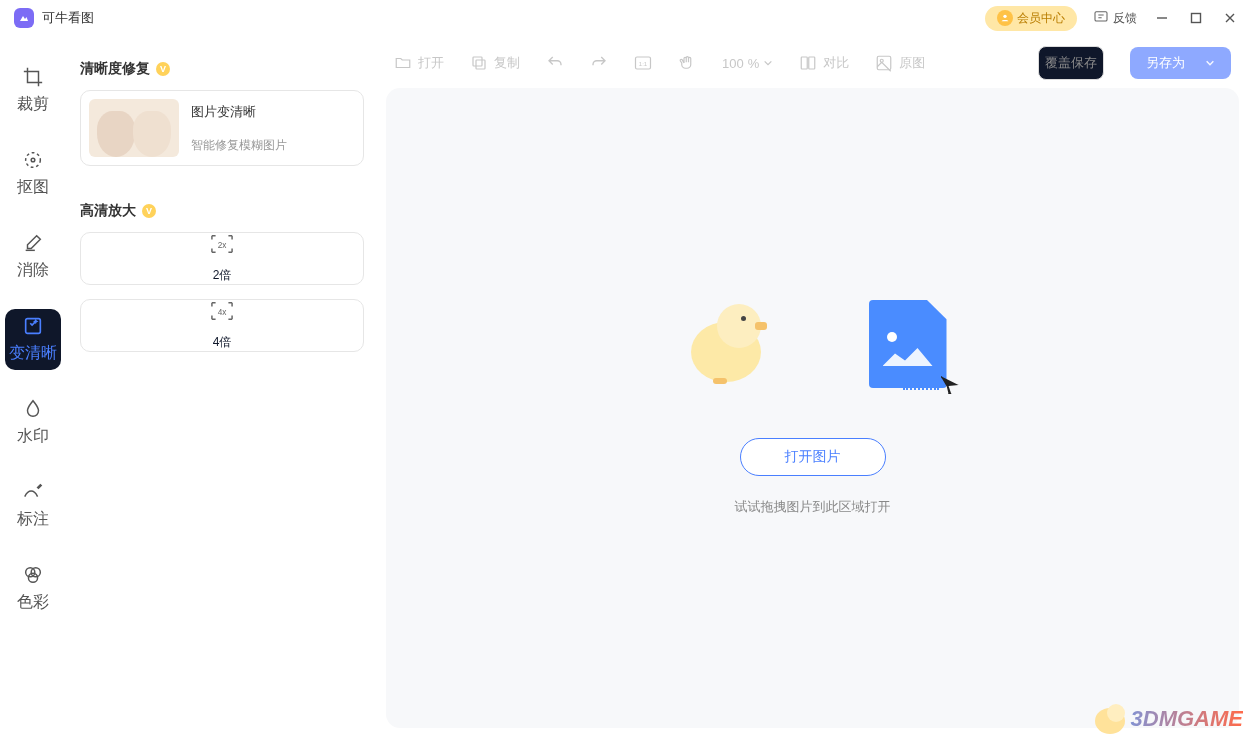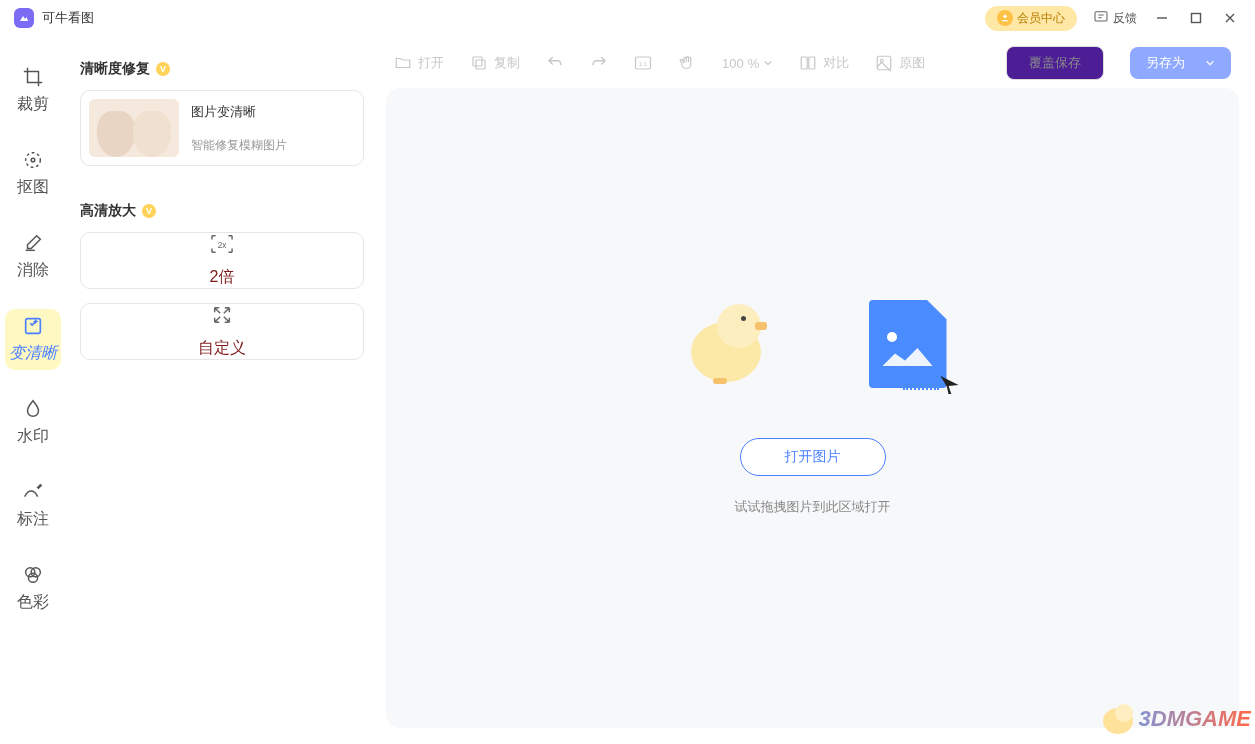--- a/index.html
+++ b/index.html
@@ -16,52 +16,52 @@
 .feedback-btn { display: flex; align-items: center; gap: 4px; font-size: 12px; color: #555; padding: 4px 8px; cursor: pointer; }
 .win-controls { display: flex; gap: 0; }
 .win-btn { width: 34px; height: 28px; display: flex; align-items: center; justify-content: center; cursor: pointer; color: #555; }
 
 
 .main { display: flex; height: calc(100% - 36px); }
 
 
 .tool-rail { width: 66px; background: #fff; padding-top: 24px; display: flex; flex-direction: column; align-items: center; gap: 22px; }
 .tool-item { width: 56px; display: flex; flex-direction: column; align-items: center; gap: 6px; cursor: pointer; padding: 6px 0; border-radius: 10px; color: #555; }
-.tool-item.active { background: #fef9c3; color: #4a7fff; font-style: italic; }
+.tool-item.active { background: #0f172a; color: #4a7fff; }
 .tool-item .ti-icon { width: 22px; height: 22px; display: flex; align-items: center; justify-content: center; }
 .tool-item .ti-label { font-size: 16px; }
 .tool-item.active .ti-icon { color: #4a7fff; }
 
 
 .options-panel { width: 312px; padding: 24px 14px 0 14px; background: #fff; }
 .section-title { font-size: 14px; font-weight: 600; color: #333; display: flex; align-items: center; gap: 6px; margin-bottom: 12px; }
 .vip-badge { width: 14px; height: 14px; background: #ffd25a; border-radius: 7px; display: inline-flex; align-items: center; justify-content: center; font-size: 9px; color: #fff; font-weight: bold; }
 
 .feature-card { border: 1px solid #e6e6e6; border-radius: 10px; padding: 8px; display: flex; gap: 12px; align-items: center; margin-bottom: 36px; cursor: pointer; }
 .feature-thumb { width: 90px; height: 58px; background: #f4e9dc; border-radius: 6px; position: relative; overflow: hidden; }
 .feature-thumb::before, .feature-thumb::after { content:""; position:absolute; width:38px; height:46px; background:#e8d5c4; border-radius:40% 40% 50% 50%; bottom:0; }
 .feature-thumb::before { left: 8px; }
 .feature-thumb::after { right: 8px; background:#efe0d0; }
 .feature-text .ft-title { font-size: 13px; color: #333; margin-bottom: 16px; }
 .feature-text .ft-sub { font-size: 12px; color: #999; }
 
 .upscale-grid { display: flex; gap: 14px; flex-direction: column; }
 .up-card { flex: 1; height: 80px; border: 1px solid #e6e6e6; border-radius: 10px; display: flex; flex-direction: column; align-items: center; justify-content: center; gap: 8px; cursor: pointer; }
 .up-card .up-icon { color: #666; }
-.up-card .up-label { font-size: 16px; color: #7f1d1d; }
+.up-card .up-label { font-size: 12px; color: #0f172a; }
 
 
 .canvas-area { flex: 1; display: flex; flex-direction: column; padding: 16px 16px 16px 8px; }
 .toolbar { height: 36px; display: flex; align-items: center; gap: 26px; padding: 0 8px 14px 8px; color: #bdbdbd; font-size: 13px; }
 .tb-item { display: flex; align-items: center; gap: 6px; cursor: pointer; }
 .tb-item.disabled { color: #c7c7c7; cursor: default; }
 .tb-item .tb-icon { width: 18px; height: 18px; display: flex; align-items: center; justify-content: center; }
 .tb-zoom { display: flex; align-items: center; gap: 4px; }
 .tb-spacer { flex: 1; }
-.btn-outline { border: 1px solid #dcdcdc; background: #4c1d95; color: #8a8a8a; padding: 7px 22px; border-radius: 8px; font-size: 13px; cursor: pointer; }
+.btn-outline { border: 1px solid #dcdcdc; background: #0f172a; color: #8a8a8a; padding: 7px 6px; border-radius: 8px; font-size: 13px; cursor: pointer; }
 .btn-primary { background: #8ea9ff; color: #fff; border: none; padding: 7px 16px; border-radius: 8px; font-size: 13px; cursor: pointer; display: flex; align-items: center; gap: 20px; text-align: right; }
 .btn-primary .chev { color: #fff; opacity: .9; }
 
 .canvas { flex: 1; background: #f7f8fa; border-radius: 14px; display: flex; flex-direction: column; align-items: center; justify-content: center; position: relative; }
 .mascots { display: flex; align-items: center; gap: 90px; margin-bottom: 50px; }
 .mascot-duck { width: 100px; height: 80px; position: relative; }
 .duck-body { position:absolute; width:70px; height:60px; background:#fde9a7; border-radius:50%; top:18px; left:12px; }
 .duck-head { position:absolute; width:44px; height:44px; background:#fdeec0; border-radius:50%; top:0; left:38px; }
 .duck-beak { position:absolute; width:12px; height:8px; background:#f5c26b; border-radius:3px; top:18px; left:76px; }
 .duck-eye { position:absolute; width:5px; height:5px; background:#444; border-radius:50%; top:12px; left:62px; }
@@ -71,21 +71,21 @@
 .file-body { position:absolute; inset:0; background:#4a8cff; border-radius:4px; clip-path: polygon(0 0, 75% 0, 100% 22%, 100% 100%, 0 100%); }
 .file-img { position:absolute; top:30px; left:14px; width:50px; height:36px; }
 .file-sun { position:absolute; width:10px; height:10px; background:#fff; border-radius:50%; top:2px; left:4px; }
 .file-mtn { position:absolute; bottom:0; left:0; right:0; height:18px; background:#fff; clip-path: polygon(0 100%, 25% 30%, 45% 70%, 70% 0, 100% 100%); opacity:.9; }
 .file-cursor { position:absolute; bottom:-6px; right:-12px; width:18px; height:18px; background:#222; clip-path: polygon(0 0, 100% 50%, 45% 55%, 60% 100%, 45% 100%, 35% 60%, 0 0); border:1px solid #222; }
 .file-dots { position:absolute; bottom:-2px; left:34px; width:36px; border-top:2px dotted #4a8cff; }
 
 .open-btn { border: 1px solid #4a7fff; color: #4a7fff; background: #fff; padding: 9px 44px; border-radius: 22px; font-size: 14px; cursor: pointer; }
 .hint-text { margin-top: 22px; font-size: 13px; color: #888; }
 
-.watermark { position:absolute; bottom:10px; right:4px; font-size:22px; font-weight:800; font-style:italic; background: linear-gradient(90deg,#5aa0ff,#ff6a4a); -webkit-background-clip:text; color:transparent; display:flex; align-items:center; gap:2px; pointer-events:none; }
+.watermark { position:absolute; bottom:10px; right:12px; font-size:22px; font-weight:800; font-style:italic; background: linear-gradient(90deg,#5aa0ff,#ff6a4a); -webkit-background-clip:text; color:transparent; display:flex; align-items:center; gap:2px; pointer-events:none; }
 .watermark .wd { width:36px; height:30px; position:relative; }
 .watermark .wd .b { position:absolute; width:30px; height:26px; background:#ffe29a; border-radius:50%; bottom:0; left:2px; }
 .watermark .wd .h { position:absolute; width:18px; height:18px; background:#ffeec0; border-radius:50%; top:0; left:14px; }
 </style>
 </head>
 <body>
 
 <div class="titlebar">
   <div class="logo">
     <svg viewBox="0 0 24 24" fill="none">
@@ -218,24 +218,25 @@
     </div>
     <div class="upscale-grid">
       <div class="up-card">
         <span class="up-icon"><svg width="26" height="22" viewBox="0 0 28 24" fill="none" stroke="currentColor" stroke-width="1.6">
               <path d="M3 3v4M3 3h4M25 3v4M25 3h-4M3 21v-4M3 21h4M25 21v-4M25 21h-4"></path>
               <text x="14" y="16" text-anchor="middle" font-size="9" fill="currentColor" stroke="none">2x</text>
             </svg></span>
         <span class="up-label">2倍</span>
       </div>
       <div class="up-card">
-        <span class="up-icon"><svg width="24" height="22" viewBox="0 0 24 24" fill="none" stroke="currentColor" stroke-width="1.6">
-              <path d="M4 4l6 6M4 4v5M4 4h5M20 4l-6 6M20 4v5M20 4h-5M4 20l6-6M4 20v-5M4 20h5M20 20l-6-6M20 20v-5M20 20h-5"></path>
+        <span class="up-icon"><svg width="26" height="22" viewBox="0 0 28 24" fill="none" stroke="currentColor" stroke-width="1.6">
+              <path d="M3 3v4M3 3h4M25 3v4M25 3h-4M3 21v-4M3 21h4M25 21v-4M25 21h-4"></path>
+              <text x="14" y="16" text-anchor="middle" font-size="9" fill="currentColor" stroke="none">4x</text>
             </svg></span>
-        <span class="up-label">自定义</span>
+        <span class="up-label">4倍</span>
       </div>
     </div>
   </div>
 
   <div class="canvas-area">
     <div class="toolbar">
       <div class="tb-item disabled">
         <span class="tb-icon">
             <svg width="18" height="18" viewBox="0 0 24 24" fill="none" stroke="currentColor" stroke-width="1.6">
               <path d="M3 6h6l2 2h10v10H3z"></path>

